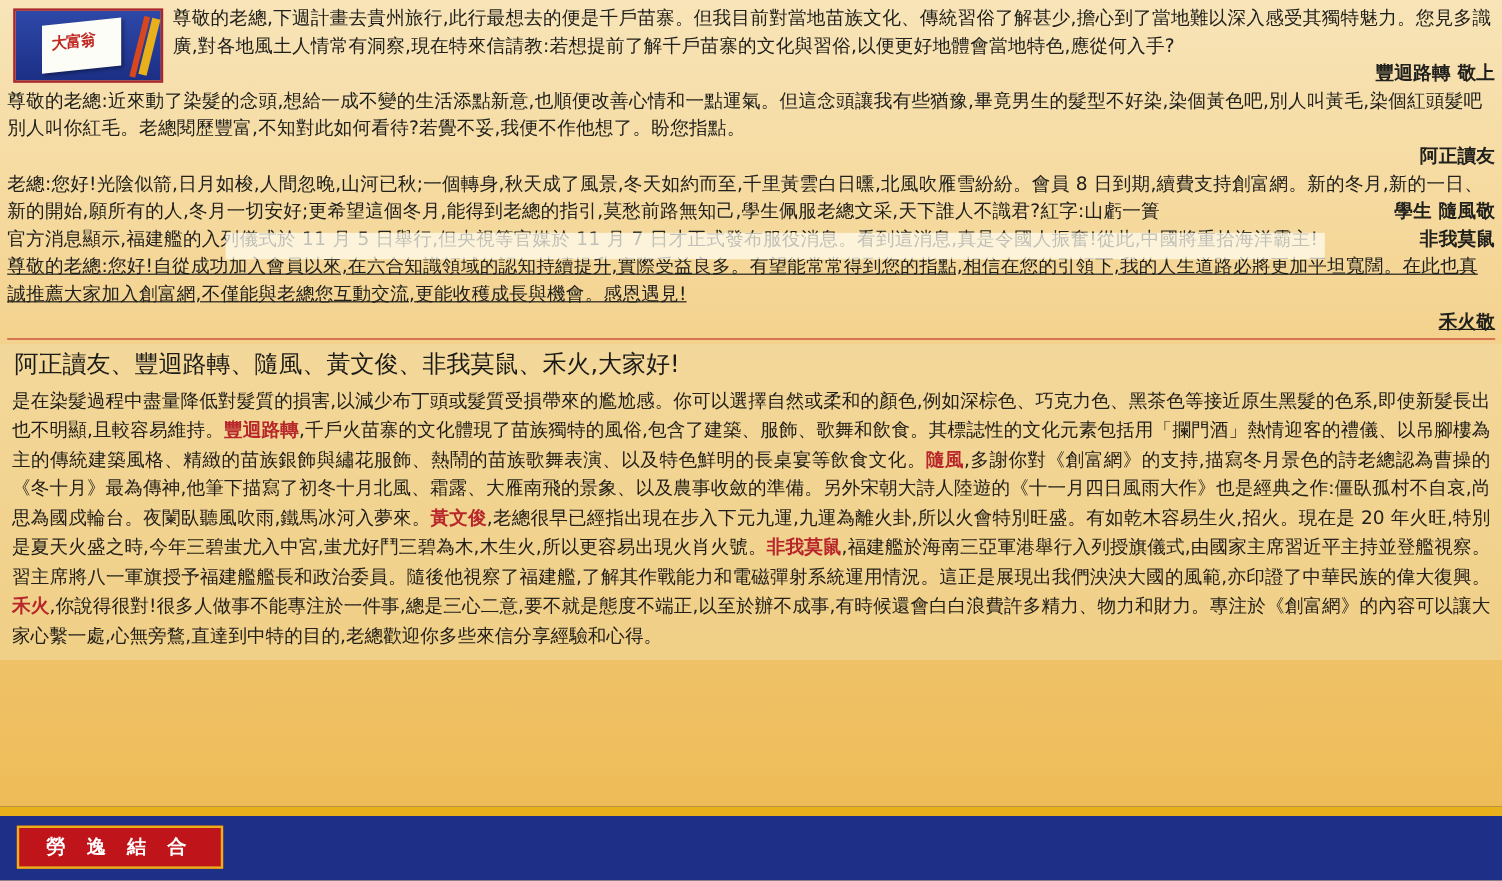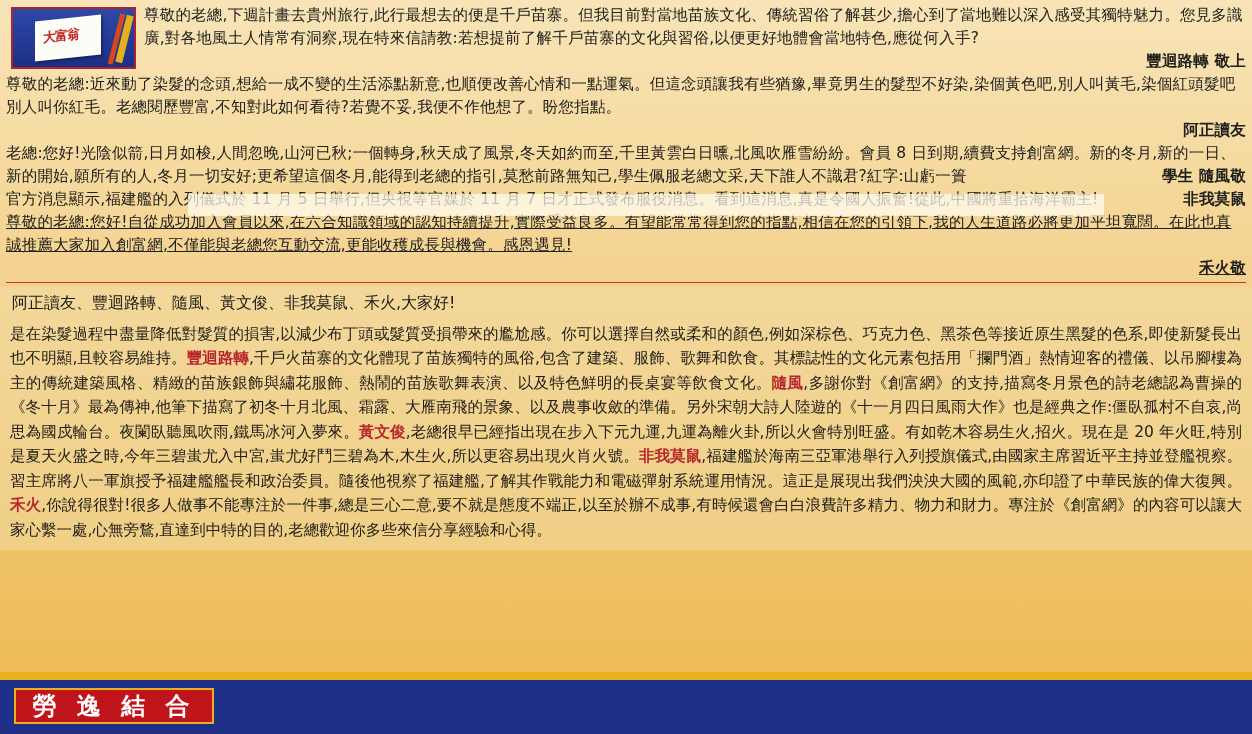--- a/index.html
+++ b/index.html
@@ -117,21 +117,21 @@
     margin: 4px 0 0 0;
     padding: 2px 10px 8px 10px;
     background: linear-gradient(180deg, #f3d89b 0%, #f0cf86 100%);
     font-size: 15.5px;
     line-height: 24.5px;
     color: #23201a;
     text-align: justify;
   }
   .greeting {
     margin: 2px 0 6px 2px;
-    font-size: 16px;
+    font-size: 20px;
     color: #1a1a16;
   }
   .name-red {
     color: #b8262b;
     font-weight: bold;
   }
   .first-line-right {
     text-align: right;
     margin-bottom: 0;
   }
@@ -149,27 +149,27 @@
     left: 0;
     top: 0;
     width: 1252px;
     height: 8px;
     background: #e8b11c;
   }
   .footer-badge {
     position: absolute;
     left: 14px;
     top: 16px;
-    width: 200px;
+    width: 172px;
     height: 36px;
     background: #c0141b;
     border: 2px solid #e8b11c;
     box-sizing: border-box;
     color: #ffffff;
-    font-size: 24px;
+    font-size: 16px;
     font-weight: bold;
     letter-spacing: 6px;
     text-align: center;
     line-height: 32px;
   }
 </style>
 </head>
 <body>
 
 <div id="page">

